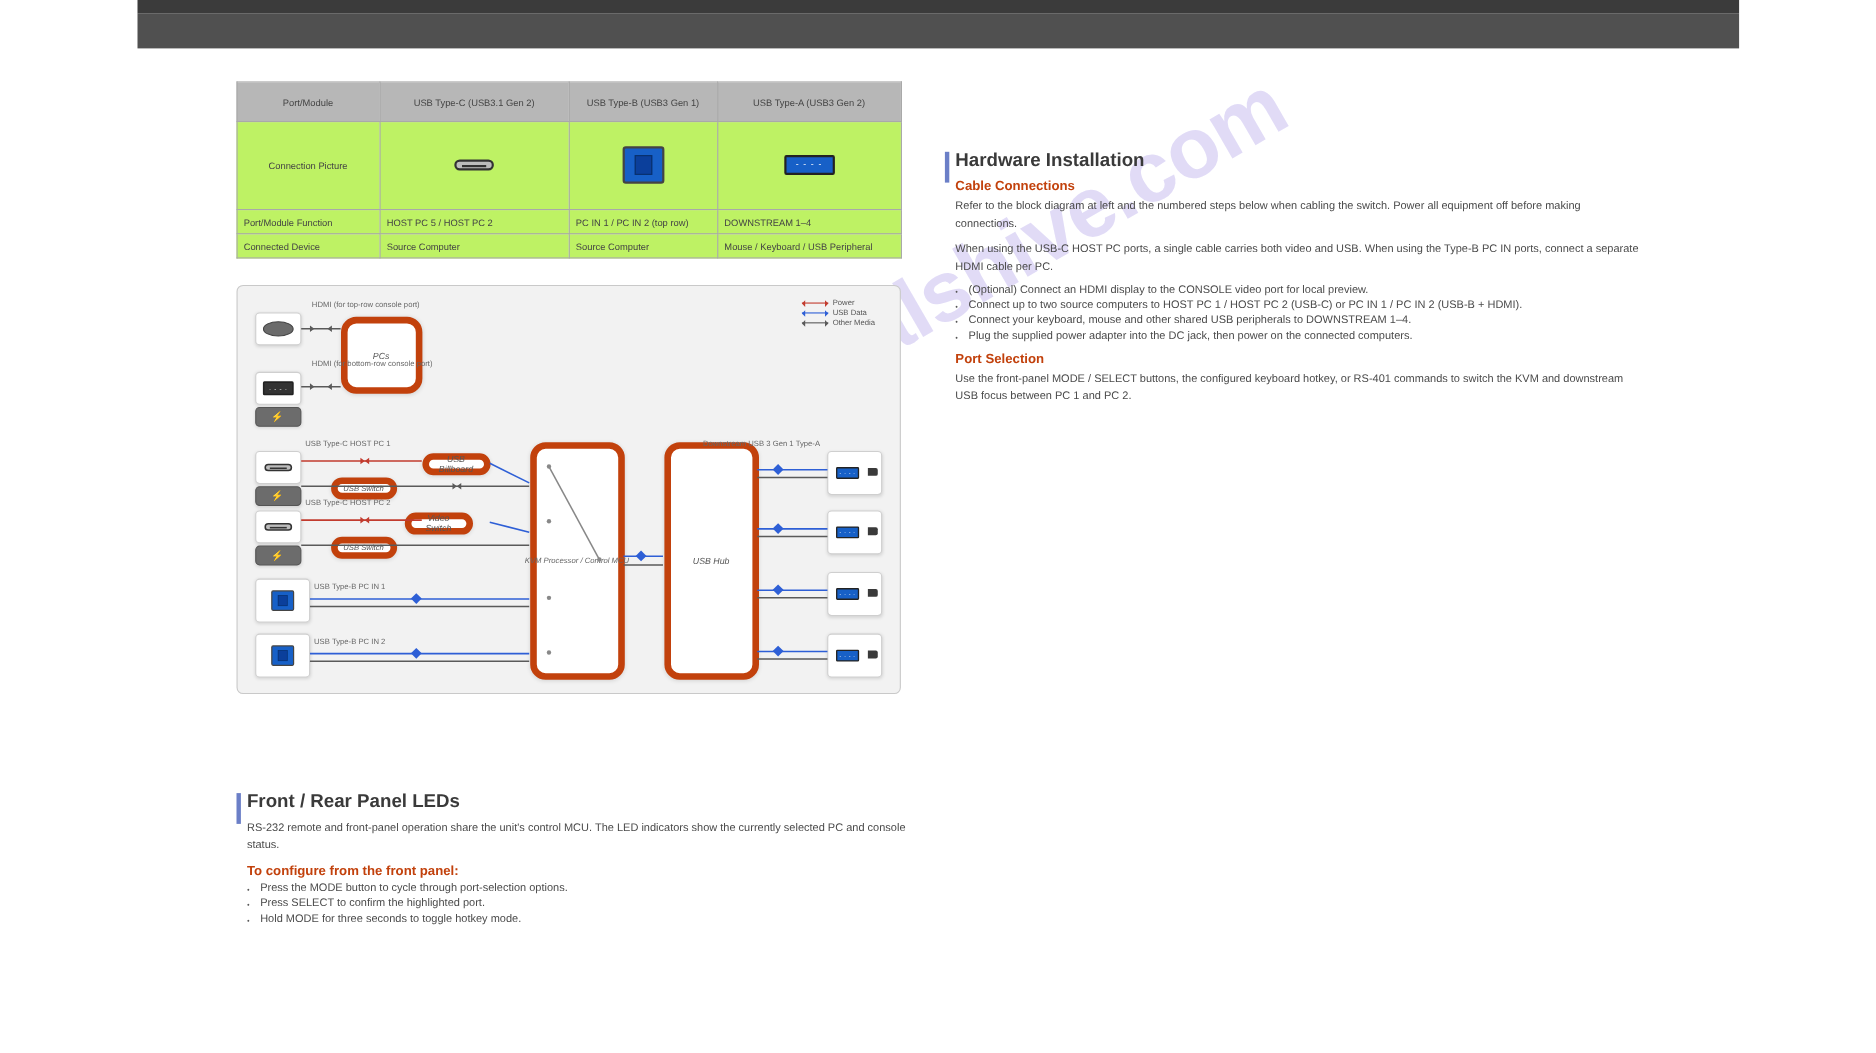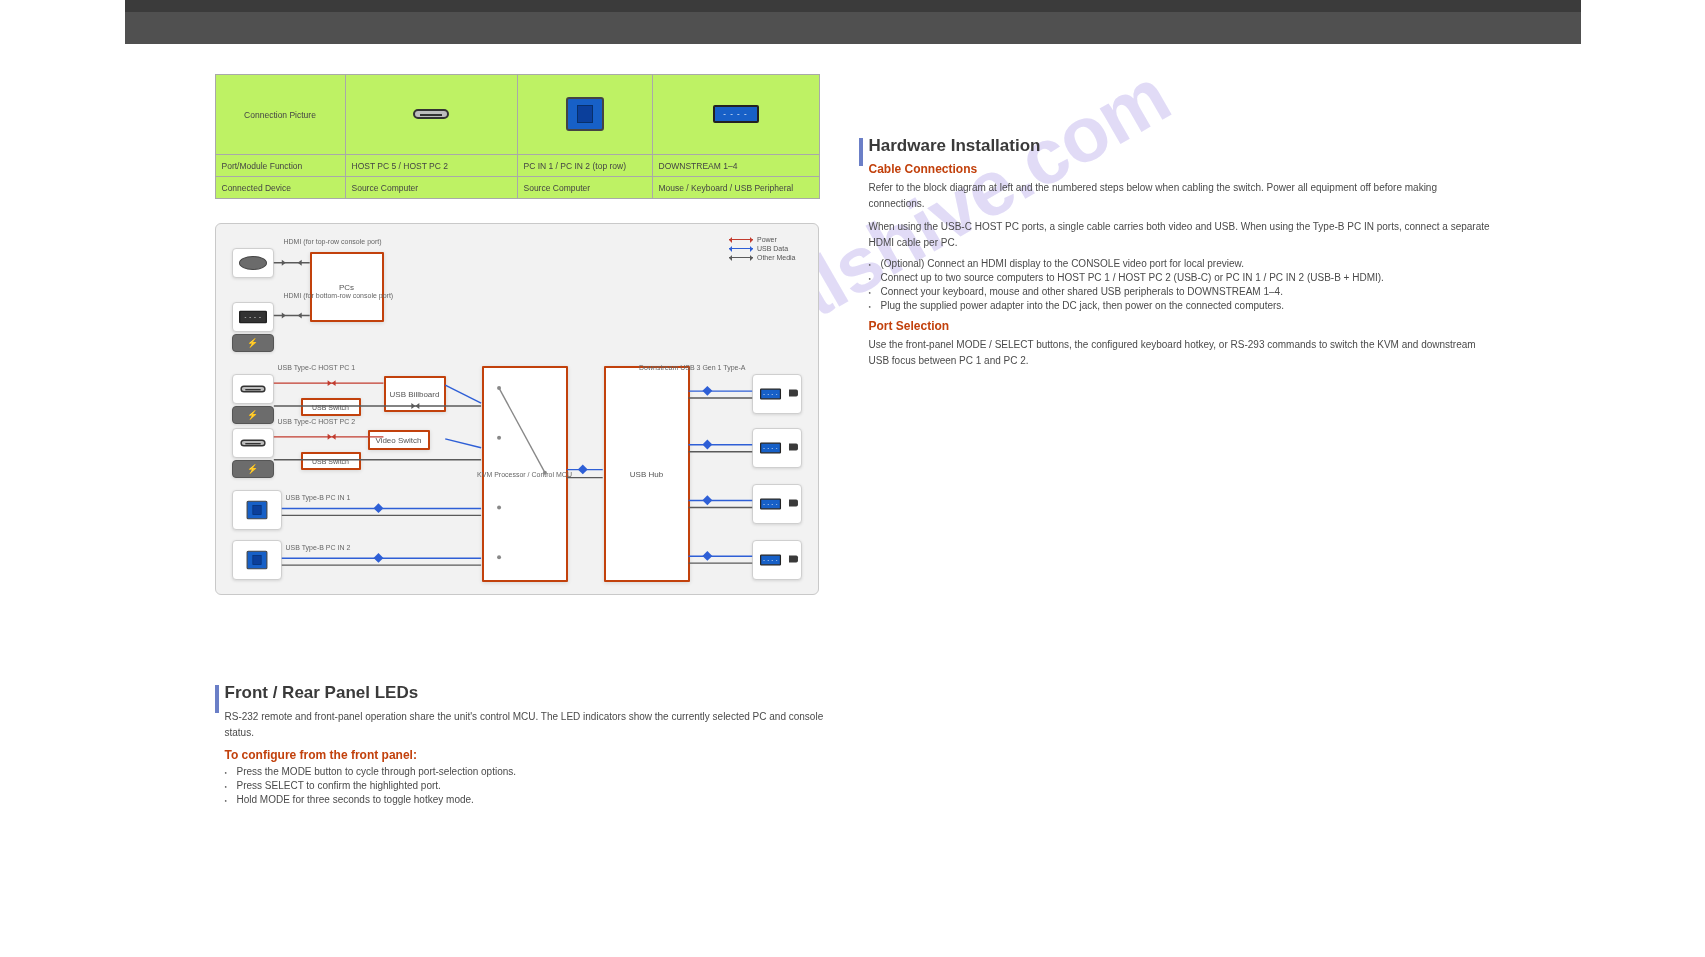--- a/index.html
+++ b/index.html
@@ -37,21 +37,21 @@
   .usbA { display:inline-block; width:46px; height:18px; border:2px solid #222; background:var(--usbBlue); position:relative; border-radius:2px; }
   .usbA:after{content:"- - - -";position:absolute;inset:0;display:flex;align-items:center;justify-content:center;color:#fff;font-size:8px;letter-spacing:1px;}
   .usbA.blk{background:#333}
   .usbPlug{display:inline-block;width:20px;height:12px;background:#3a3a3a;border-radius:0 3px 3px 0;margin-left:-2px;position:relative;top:-1px}
   .pill{display:inline-block;width:34px;height:10px;background:#6b6b6b;border:1px solid #444;border-radius:5px;}
   .pill.round{width:28px;height:14px;border-radius:50%/50%;}
   .bolt{font-size:9px;color:#444;margin:0 2px;}
 
   
   .diag { position:relative; width:604px; height:372px; background:#f2f2f2; border:1px solid #c9c9c9; border-radius:6px; margin-top:24px; overflow:hidden; }
-  .box { position:absolute; background:#fff; border:2px solid #c2410c; border-radius:1px; box-shadow:0 1px 4px rgba(0,0,0,.12); font-size:8px; color:#555; display:flex; align-items:center; justify-content:center; text-align:center; padding:4px; }
+  .box { position:absolute; background:#fff; border:6px solid #c2410c; border-radius:14px; box-shadow:0 1px 4px rgba(0,0,0,.12); font-size:8px; color:#555; display:flex; align-items:center; justify-content:center; text-align:center; padding:4px;font-style:italic; }
   .sq { position:absolute; width:42px; height:30px; background:#fff; border:1px solid #cfcfcf; border-radius:4px; box-shadow:0 1px 3px rgba(0,0,0,.12); display:flex; align-items:center; justify-content:center; }
   .sq.tall{height:40px;width:50px;}
   .lab{font-size:7px;color:#666;white-space:nowrap;}
 
   
   .legend{position:absolute;right:22px;top:12px;font-size:7px;color:#555}
   .lg{display:flex;align-items:center;gap:4px;margin-bottom:2px}
   .arr{display:inline-block;width:24px;height:0;border-top:1.5px solid;position:relative}
   .arr:before,.arr:after{content:"";position:absolute;top:-3px;border:3px solid transparent}
   .arr:before{left:-3px;border-right-color:inherit}
@@ -94,20 +94,26 @@
       <div class="colL">
 
         <table class="spec">
           <colgroup>
               <col class="c1">
               <col class="c2">
               <col class="c3">
               <col class="c4">
             </colgroup>
           <tbody>
+              <tr>
+            <th>Port/Module</th>
+            <th>USB Type-C (USB3.1 Gen 2)</th>
+            <th>USB Type-B (USB3 Gen 1)</th>
+            <th>USB Type-A (USB3 Gen 2)</th>
+          </tr>
           <tr class="pic">
             <td class="lh">Connection Picture</td>
             <td><span class="usbC"></span></td>
             <td><span class="usbB"></span></td>
             <td><span class="usbA"></span></td>
           </tr>
           <tr class="low">
             <td class="lh">Port/Module Function</td>
             <td>HOST PC 5 / HOST PC 2</td>
             <td>PC IN 1 / PC IN 2 (top row)</td>
@@ -164,21 +170,21 @@
 
           <div class="sq tall" style="left:16px;top:266px">
               <span class="usbB" style="transform:scale(.55)"></span>
             </div>
           <div class="sq tall" style="left:16px;top:316px">
               <span class="usbB" style="transform:scale(.55)"></span>
             </div>
 
           <div class="box" style="left:94px;top:28px;width:74px;height:70px">PCs</div>
 
-          <div class="box" style="left:168px;top:152px;width:62px;height:36px">USB
+          <div class="box" style="left:168px;top:152px;width:62px;height:20px">USB
 Billboard</div>
           <div class="box" style="left:85px;top:174px;width:60px;height:18px;font-size:7px">USB
 Switch</div>
           <div class="box" style="left:152px;top:206px;width:62px;height:20px">Video
 Switch</div>
           <div class="box" style="left:85px;top:228px;width:60px;height:18px;font-size:7px">USB
 Switch</div>
 
           <div class="box" style="left:266px;top:142px;width:86px;height:216px;flex-direction:column;justify-content:space-around">
             <span class="lab">KVM Processor /
@@ -298,18 +304,18 @@
           <h4 class="small">Cable Connections</h4>
           <p class="body">Refer to the block diagram at left and the numbered steps below when cabling the switch. Power all equipment off before making connections.</p>
           <p class="body">When using the USB-C HOST PC ports, a single cable carries both video and USB. When using the Type-B PC IN ports, connect a separate HDMI cable per PC.</p>
           <ul class="bullets">
             <li>(Optional) Connect an HDMI display to the CONSOLE video port for local preview.</li>
             <li>Connect up to two source computers to HOST PC 1 / HOST PC 2 (USB-C) or PC IN 1 / PC IN 2 (USB-B + HDMI).</li>
             <li>Connect your keyboard, mouse and other shared USB peripherals to DOWNSTREAM 1–4.</li>
             <li>Plug the supplied power adapter into the DC jack, then power on the connected computers.</li>
           </ul>
           <h4 class="small">Port Selection</h4>
-          <p class="body">Use the front-panel MODE / SELECT buttons, the configured keyboard hotkey, or RS-293 commands to switch the KVM and downstream USB focus between PC 1 and PC 2.</p>
+          <p class="body">Use the front-panel MODE / SELECT buttons, the configured keyboard hotkey, or RS-401 commands to switch the KVM and downstream USB focus between PC 1 and PC 2.</p>
         </div>
       </div>
     </div>
   </div>
 </div>
 
 </body></html>

